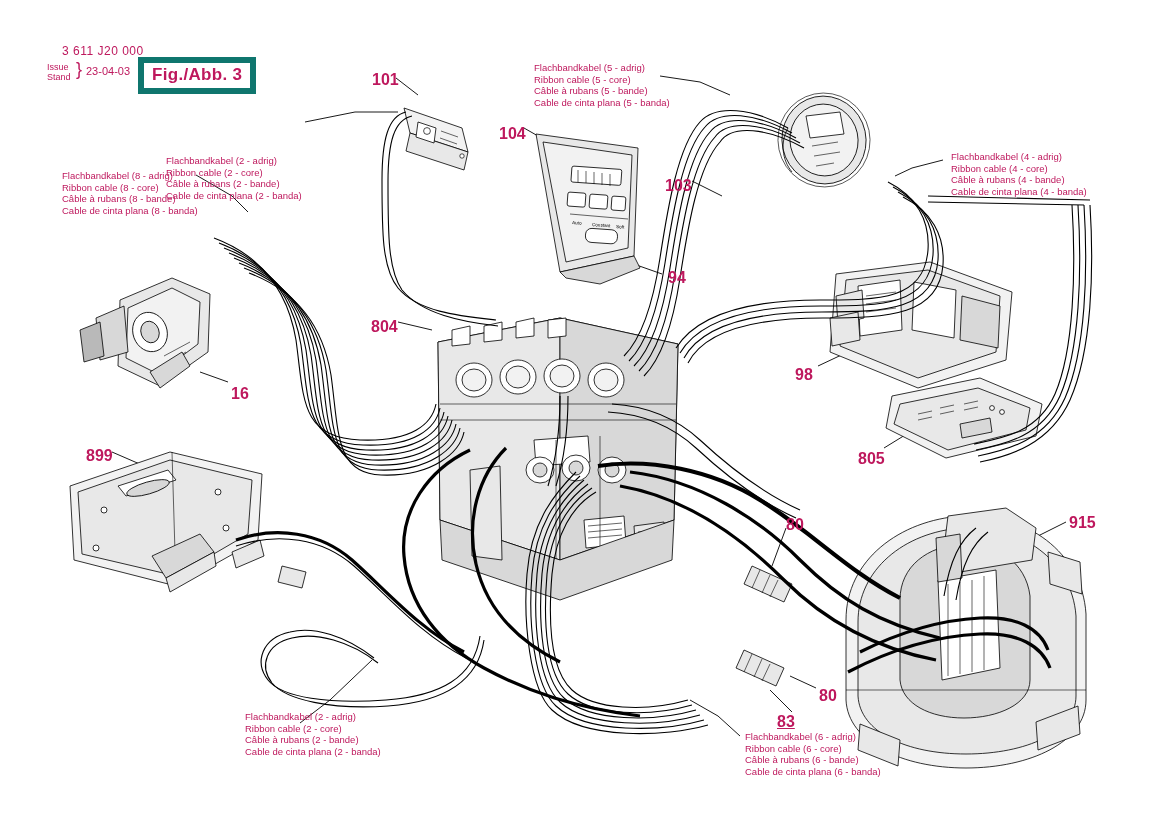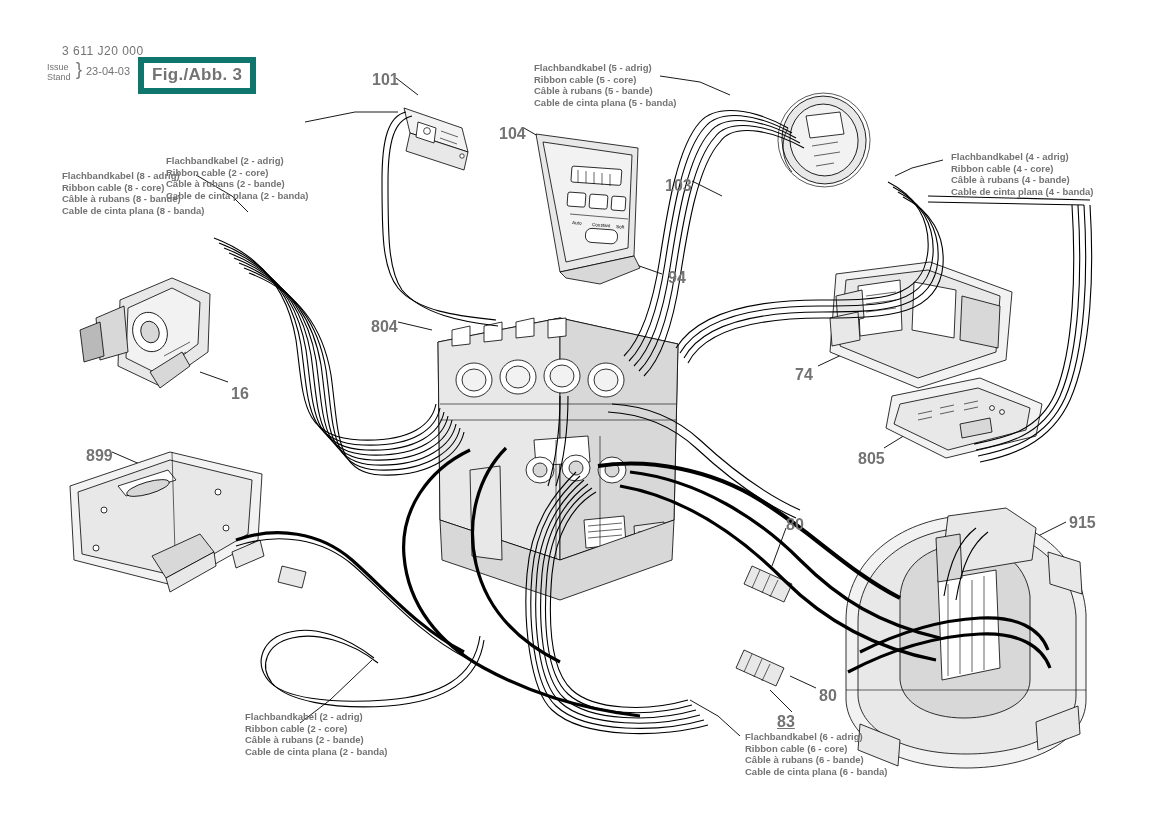--- a/index.html
+++ b/index.html
@@ -6,21 +6,21 @@
     margin: 0;
     padding: 0;
     background: #ffffff;
   }
   #page {
     position: relative;
     width: 1169px;
     height: 826px;
     background: #ffffff;
     font-family: "Liberation Sans", sans-serif;
-    color: #737373;
+    color: #be185d;
     overflow: hidden;
   }
   
   .hdr-partno {
     position: absolute;
     left: 62px; top: 44px;
     font-size: 12px;
     letter-spacing: 0.5px;
     white-space: nowrap;
   }
@@ -50,21 +50,21 @@
     padding: 2px 8px 3px 8px;
     font-size: 17px;
     font-weight: bold;
     letter-spacing: 0.3px;
     white-space: nowrap;
   }
   
   .cap {
     position: absolute;
     font-size: 9.5px;
-    font-weight: bold;
+    font-weight: normal;
     line-height: 11.6px;
     white-space: nowrap;
   }
   .num {
     position: absolute;
     font-size: 16px;
     font-weight: bold;
     white-space: nowrap;
   }
   .footer {
@@ -360,21 +360,21 @@
   <div class="cap" style="left:62px; top:170px;">Flachbandkabel (8 - adrig)<br>Ribbon cable (8 - core)<br>Câble à rubans (8 - bande)<br>Cable de cinta plana (8 - banda)</div>
   <div class="cap" style="left:245px; top:711px;">Flachbandkabel (2 - adrig)<br>Ribbon cable (2 - core)<br>Câble à rubans (2 - bande)<br>Cable de cinta plana (2 - banda)</div>
   <div class="cap" style="left:745px; top:731px;">Flachbandkabel (6 - adrig)<br>Ribbon cable (6 - core)<br>Câble à rubans (6 - bande)<br>Cable de cinta plana (6 - banda)</div>
 
   <div class="num" id="pn-0" style="left: 372px; top: 71px;">101</div>
   <div class="num" id="pn-1" style="left: 499px; top: 125px;">104</div>
   <div class="num" id="pn-2" style="left: 665px; top: 177px;">103</div>
   <div class="num" id="pn-3" style="left: 668px; top: 269px;">94</div>
   <div class="num" id="pn-4" style="left: 231px; top: 385px;">16</div>
   <div class="num" id="pn-5" style="left: 371px; top: 318px;">804</div>
-  <div class="num" id="pn-6" style="left: 795px; top: 366px;">74</div>
+  <div class="num" id="pn-6" style="left: 795px; top: 366px;">98</div>
   <div class="num" id="pn-7" style="left: 858px; top: 450px;">805</div>
   <div class="num" id="pn-8" style="left: 86px; top: 447px;">899</div>
   <div class="num" id="pn-9" style="left: 786px; top: 516px;">80</div>
   <div class="num" id="pn-10" style="left: 1069px; top: 514px;">915</div>
   <div class="num" id="pn-11" style="left: 819px; top: 687px;">80</div>
   <div class="num" id="pn-12" style="left: 777px; top: 713px; text-decoration: underline;">83</div>
 
 
 </div>
 

